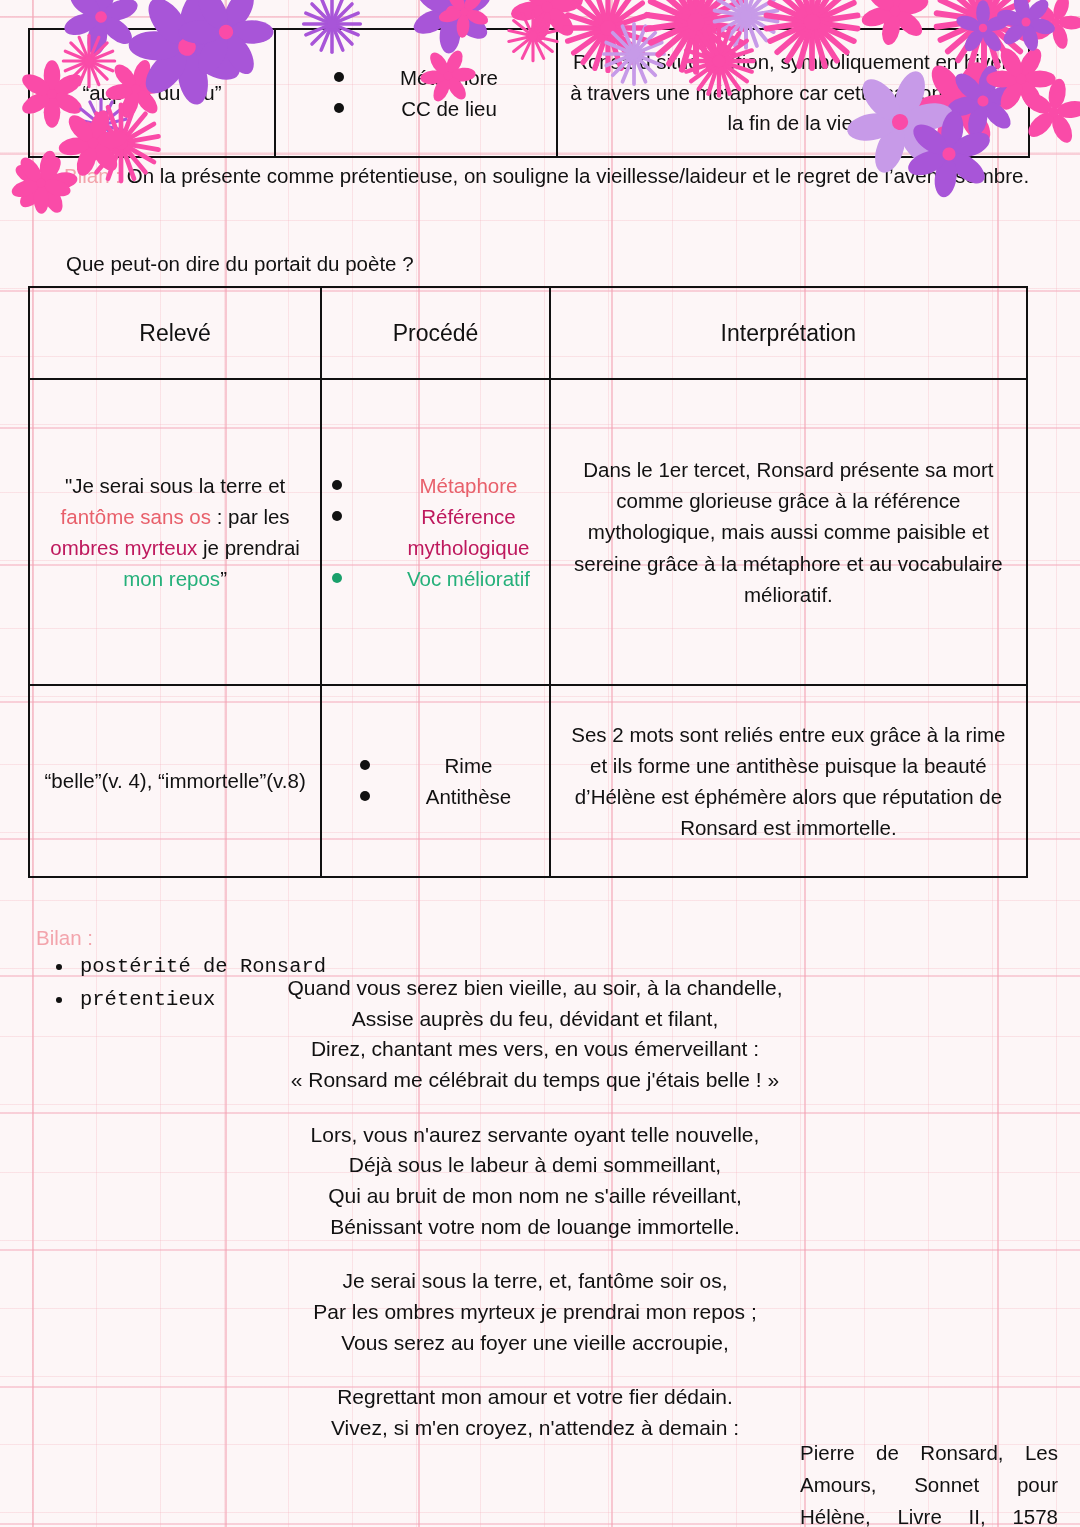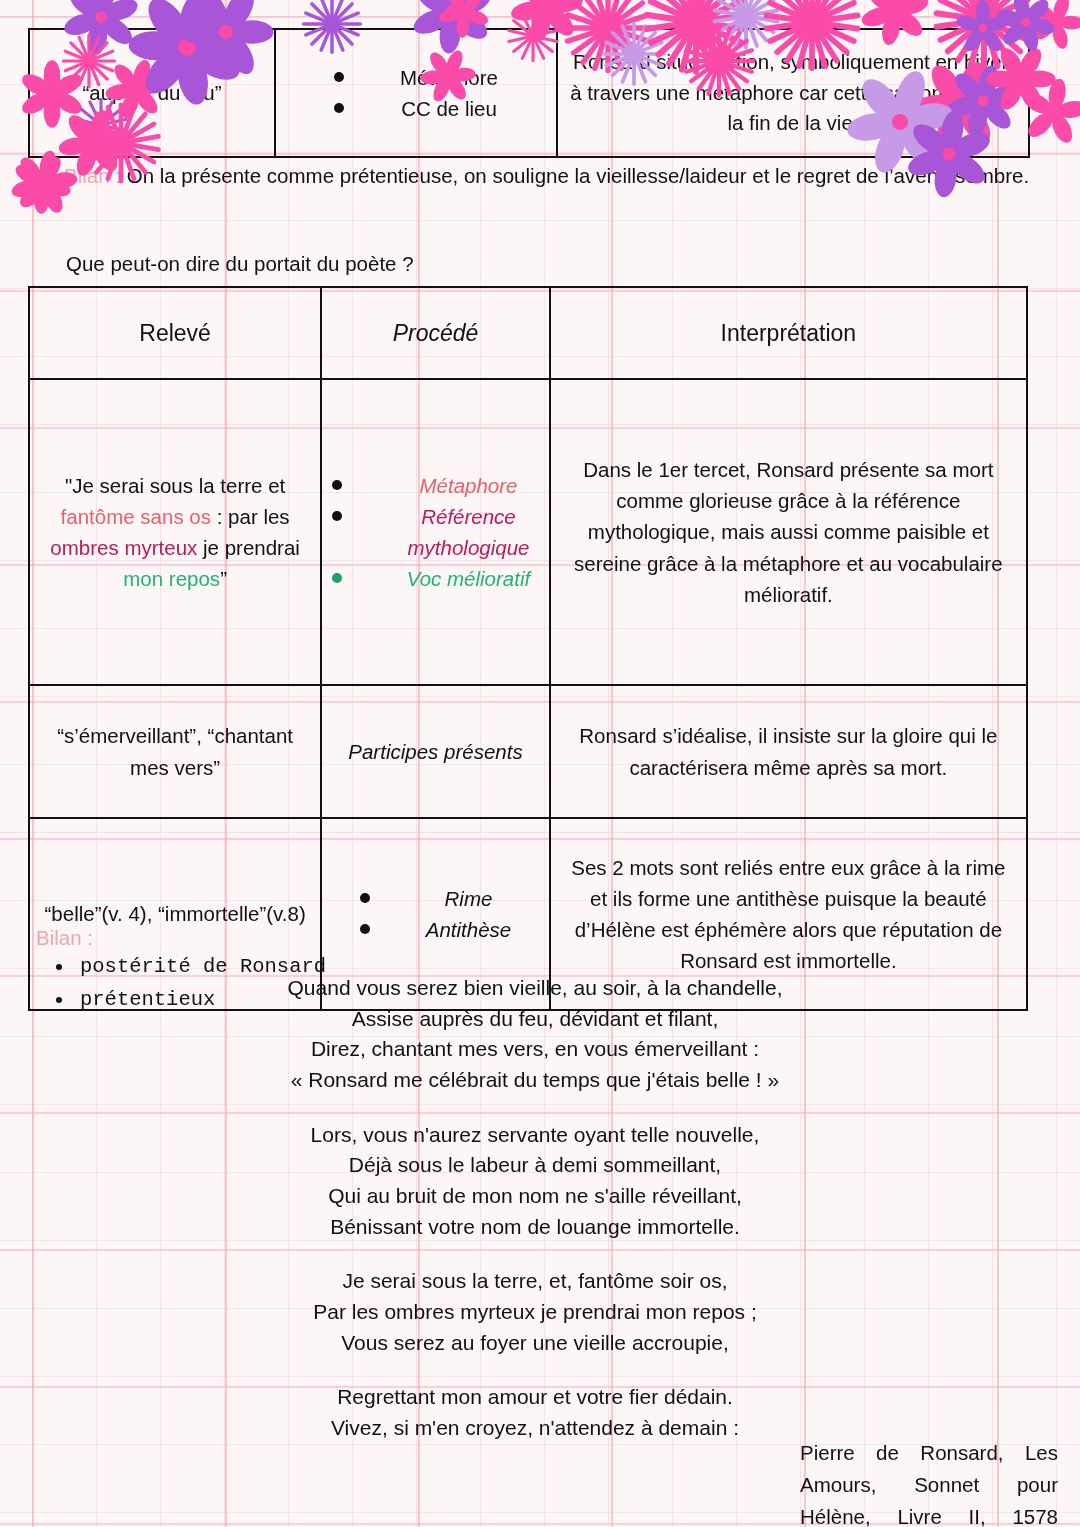--- a/index.html
+++ b/index.html
@@ -56,21 +56,21 @@
   
   #table-top { left:28px; top:28px; width:1000px; height:130px; }
   #table-top td { font-size:20.5px; line-height:1.5; }
   #table-top .c1 { width:246px; }
   #table-top .c2 { width:282px; }
   #table-top .c3 { width:472px; }
 
   
   #table-main { left:28px; top:286px; width:1000px; }
   #table-main .c1 { width:289px; }
-  #table-main .c2 { width:226px;font-style:italic; }
+  #table-main .c2 { width:226px; }
   #table-main .c3 { width:472px; }
   #table-main th { font-size:23px; height:92px; font-weight:400; }
   #table-main td { font-size:20.5px; line-height:1.52; }
 
   .r1 td { height:306px; }
   .r2 td { height:133px; }
   .r3 td { height:192px; }
 
   
   ul.bl {
@@ -198,25 +198,20 @@
               </li>
           <li>
                 <span class="dot dot-green"></span>
                 <span class="txt green">Voc mélioratif</span>
               </li>
         </ul>
       </td>
       <td class="c3">Dans le 1er tercet, Ronsard présente sa mort comme glorieuse grâce à la référence mythologique, mais aussi comme paisible et sereine grâce à la métaphore et au vocabulaire mélioratif.</td>
     </tr>
 
-    <tr class="r2">
-      <td class="c1">“s’émerveillant”, “chantant mes vers”</td>
-      <td class="c2">Participes présents</td>
-      <td class="c3">Ronsard s’idéalise, il insiste sur la gloire qui le caractérisera même après sa mort.</td>
-    </tr>
 
     <tr class="r3">
       <td class="c1">“belle”(v. 4), “immortelle”(v.8)</td>
       <td class="c2">
         <ul class="bl">
           <li>
                 <span class="dot"></span>
                 <span class="txt">Rime</span>
               </li>
           <li>

